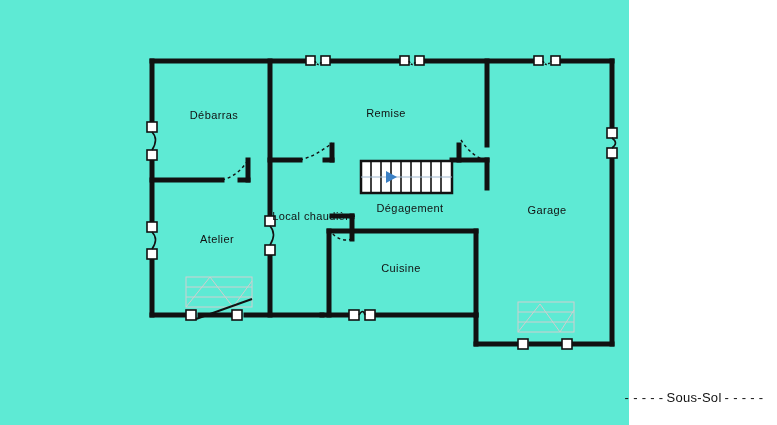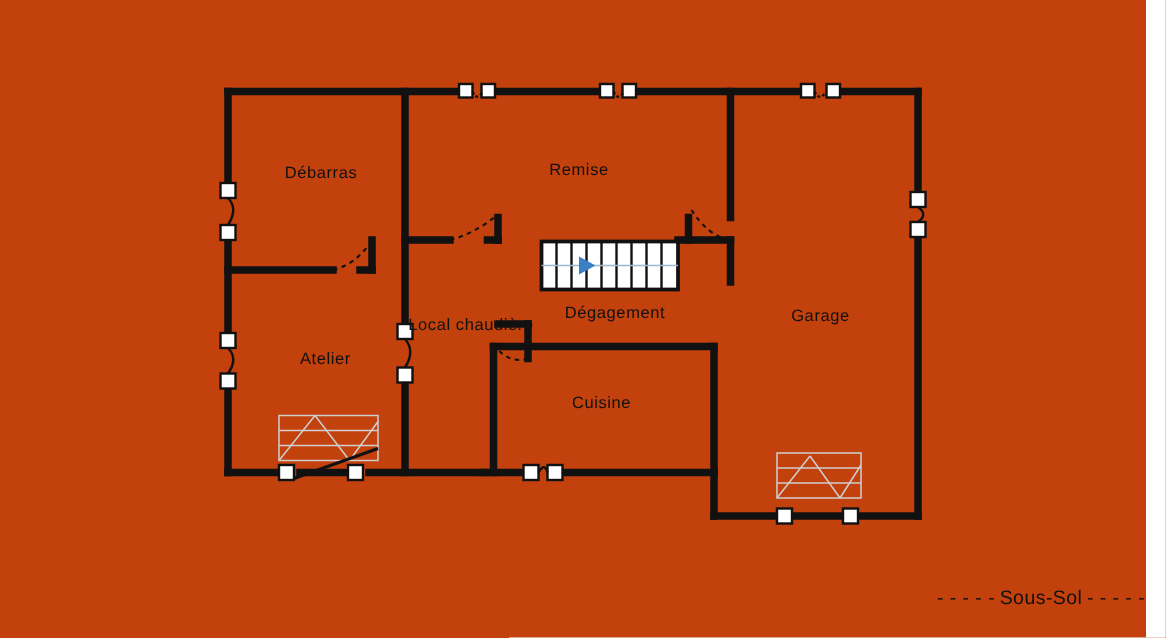--- a/index.html
+++ b/index.html
@@ -6,23 +6,23 @@
     margin: 0;
     padding: 0;
     background: #ffffff;
     width: 777px;
     height: 425px;
     overflow: hidden;
     font-family: "Liberation Sans", sans-serif;
   }
   #plan-root {
     position: relative;
-    width: 764px;
+    width: 629px;
     height: 425px;
-    background: #c2410c;
+    background: #5eead4;
   }
   #floorplan-svg {
     position: absolute;
     left: 0;
     top: 0;
     width: 777px;
     height: 425px;
   }
   .room-label {
     font-family: "Liberation Sans", sans-serif;

